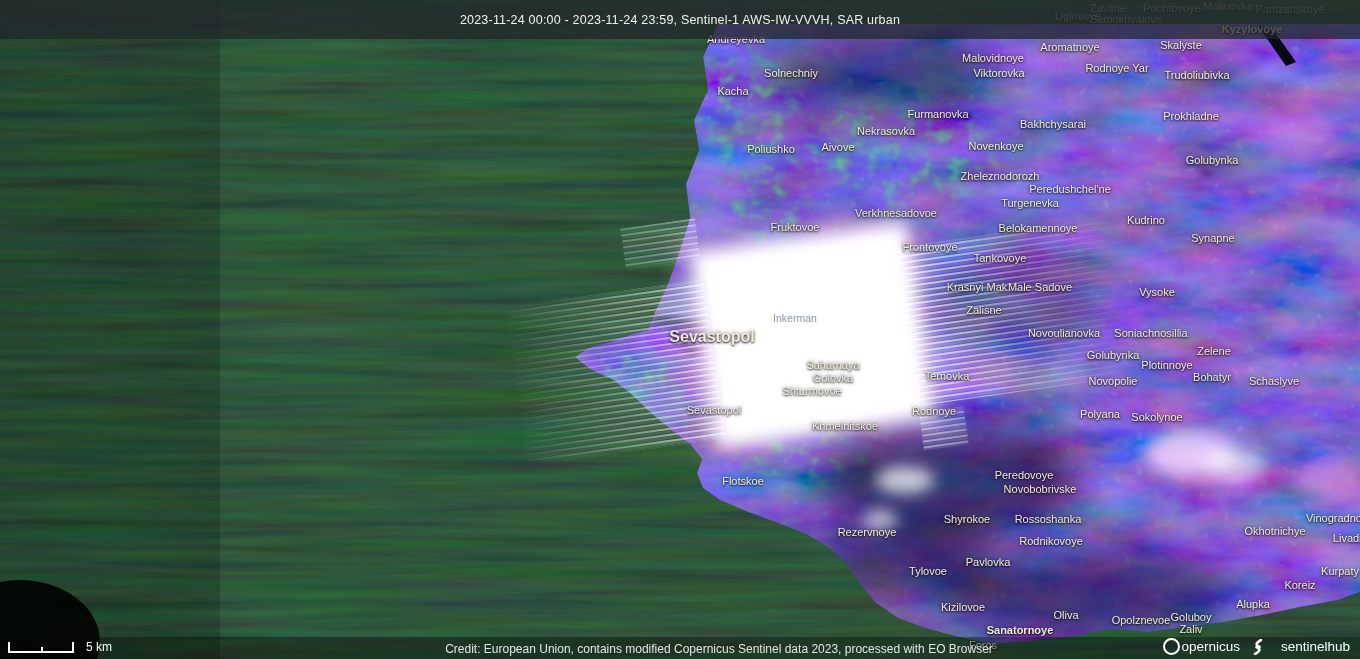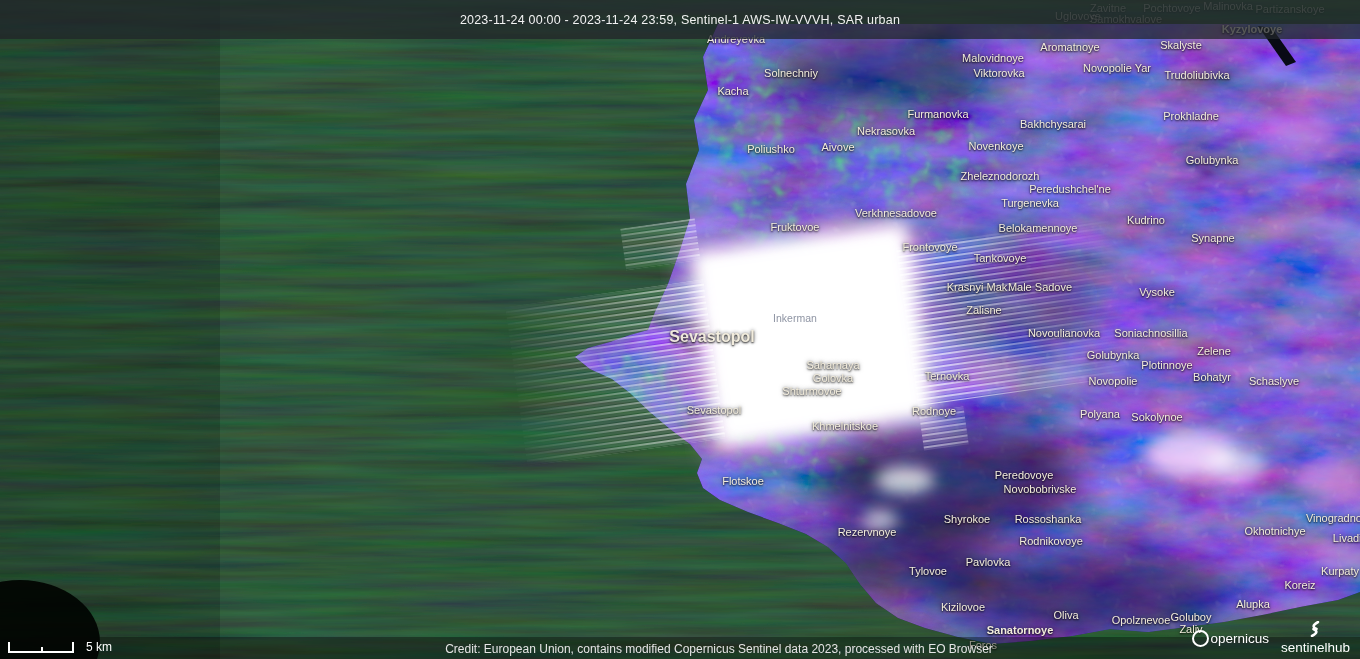--- a/index.html
+++ b/index.html
@@ -15,21 +15,21 @@
   .bottombar{position:absolute;bottom:0;left:0;right:0;height:22px;background:rgba(4,8,5,.40);z-index:30;}
   .credit{position:absolute;left:86px;right:8px;bottom:3px;text-align:center;color:#e5e5e5;font-size:12px;}
   .scalebar{position:absolute;left:8px;bottom:6px;z-index:31;display:flex;align-items:flex-end;}
   .scale-shape{position:relative;width:62px;height:9px;border-left:2px solid #fff;
                border-right:2px solid #fff;border-bottom:2px solid #fff;}
   .scale-shape::after{content:"";position:absolute;left:50%;bottom:0;width:2px;height:4px;background:#fff;}
   .scale-label{color:#fff;font-size:12px;margin-left:12px;line-height:12px;}
   .logos{position:absolute;right:10px;bottom:4px;z-index:31;display:flex;align-items:center;gap:12px;}
   .cop{display:flex;align-items:center;color:#fff;font-size:13.5px;}
   .cring{width:13px;height:13px;border:2px solid #fff;border-radius:50%;margin-right:1px;}
-  .sh{display:flex;align-items:center;color:#fff;font-size:13.5px;gap:3px;flex-direction:column;}
+  .sh{display:flex;align-items:center;color:#fff;font-size:13.5px;gap:17px;}
 </style>
 </head>
 <body>
 
 <div class="stage">
 
   <svg class="terrain" width="1360" height="659" viewBox="0 0 1360 659">
     <defs>
       <filter id="seaTex" x="0%" y="0%" width="100%" height="100%">
         <feTurbulence type="fractalNoise" baseFrequency="0.005 0.1" numOctaves="4" seed="11" result="n"></feTurbulence>
@@ -173,21 +173,21 @@
       <span class="maplabel" style="left: 1290px; top: 9px; opacity: 0.5;">Partizanskoye</span>
       <span class="maplabel" style="left: 1126px; top: 19px; opacity: 0.5;">Samokhvalove</span>
       <span class="maplabel" style="left: 1252px; top: 29px; font-weight: 700;">Kyzylovoye</span>
       <span class="maplabel" style="left: 736px; top: 39px;">Andreyevka</span>
       <span class="maplabel" style="left: 791px; top: 73px;">Solnechniy</span>
       <span class="maplabel" style="left: 733px; top: 91px;">Kacha</span>
       <span class="maplabel" style="left: 993px; top: 58px;">Malovidnoye</span>
       <span class="maplabel" style="left: 999px; top: 73px;">Viktorovka</span>
       <span class="maplabel" style="left: 1070px; top: 47px;">Aromatnoye</span>
       <span class="maplabel" style="left: 1181px; top: 45px;">Skalyste</span>
-      <span class="maplabel" style="left: 1117px; top: 68px;">Novopolie Yar</span>
+      <span class="maplabel" style="left: 1117px; top: 68px;">Rodnoye Yar</span>
       <span class="maplabel" style="left: 1197px; top: 75px;">Trudoliubivka</span>
       <span class="maplabel" style="left: 938px; top: 114px;">Furmanovka</span>
       <span class="maplabel" style="left: 1191px; top: 116px;">Prokhladne</span>
       <span class="maplabel" style="left: 1053px; top: 124px;">Bakhchysarai</span>
       <span class="maplabel" style="left: 886px; top: 131px;">Nekrasovka</span>
       <span class="maplabel" style="left: 838px; top: 147px;">Aivove</span>
       <span class="maplabel" style="left: 771px; top: 149px;">Poliushko</span>
       <span class="maplabel" style="left: 996px; top: 146px;">Novenkoye</span>
       <span class="maplabel" style="left: 1212px; top: 160px;">Golubynka</span>
       <span class="maplabel" style="left: 1000px; top: 176px;">Zheleznodorozh</span>

